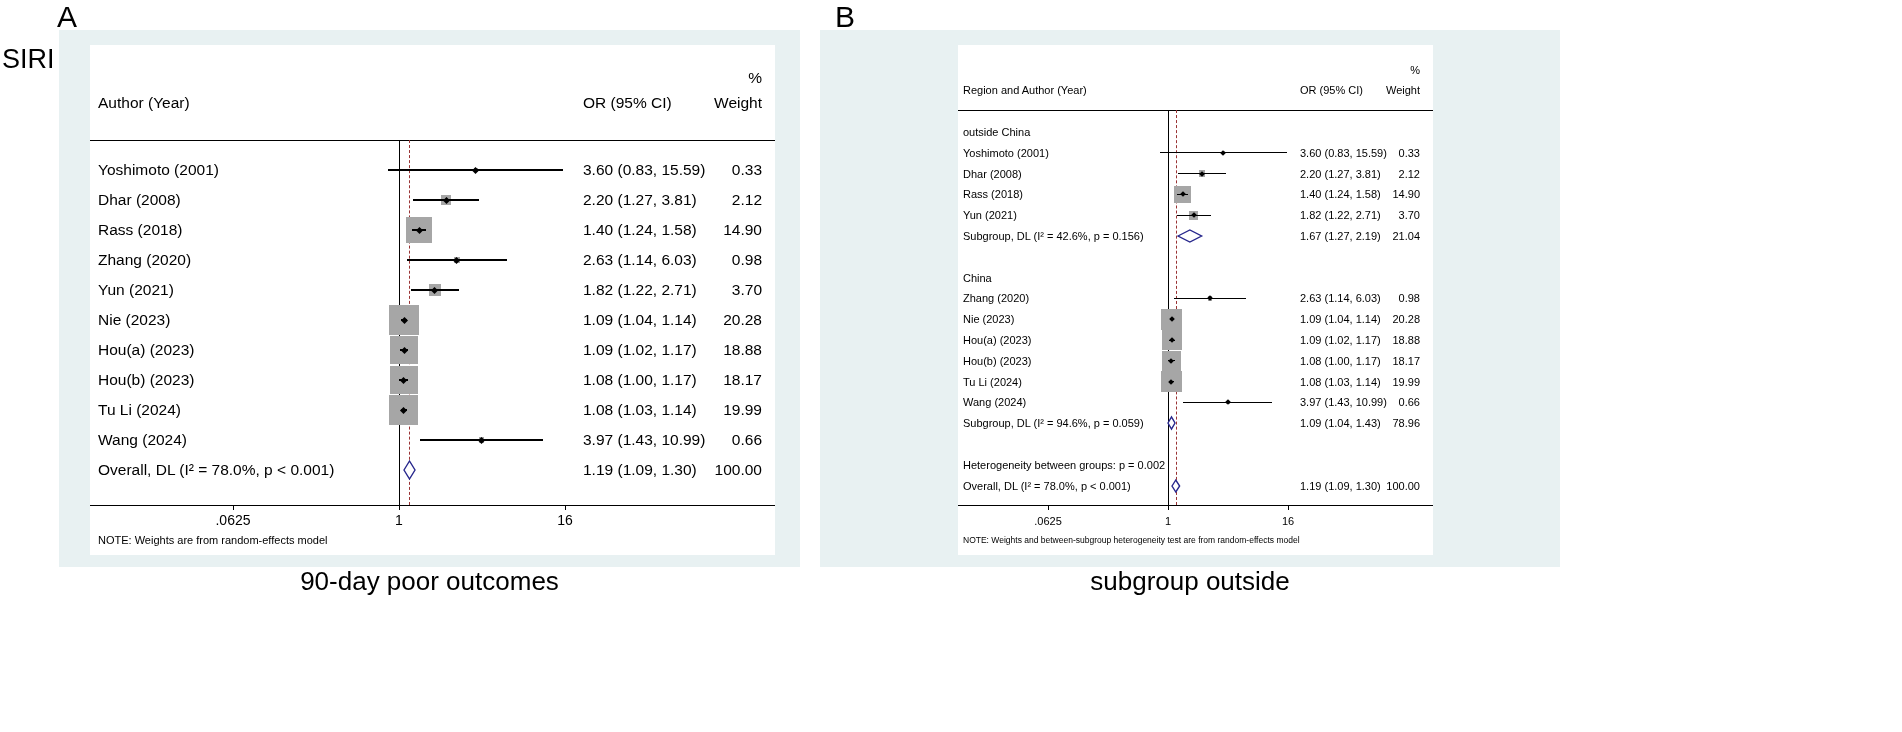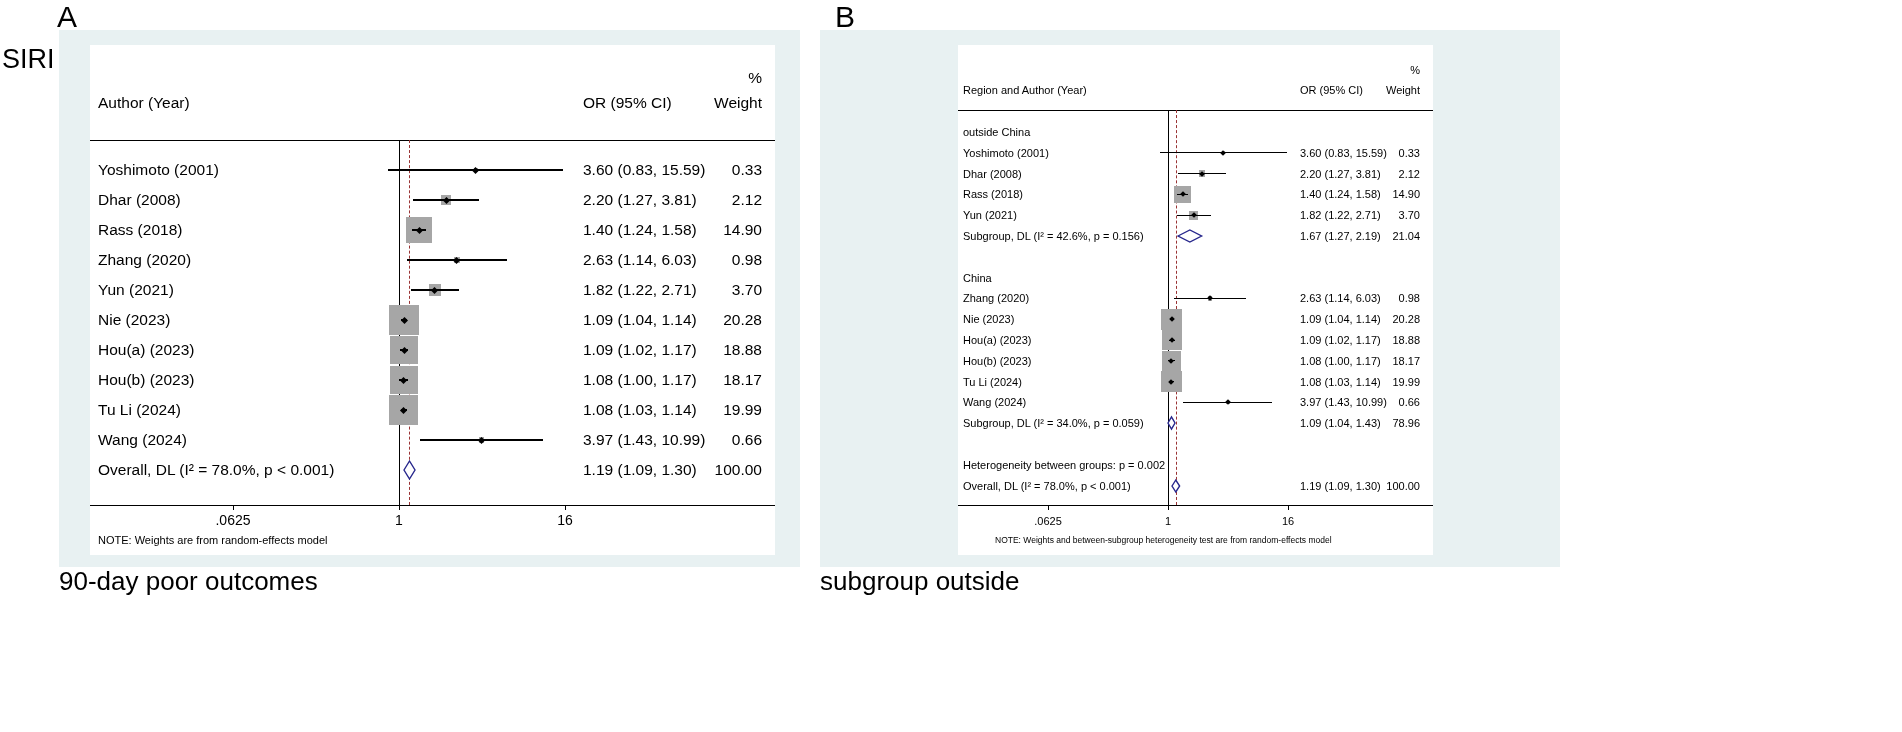--- a/index.html
+++ b/index.html
@@ -16,21 +16,21 @@
   .panel-letter { position: absolute; top: 2px; font-size: 30px; line-height: 1; }
   .letter-a { left: 57px; }
   .letter-b { left: 835px; }
   .panel-bg { position: absolute; top: 30px; height: 537px; }
   .bg-a { left: 59px; width: 741px; }
   .bg-b { left: 820px; width: 740px; }
   .plot-box { position: absolute; background: #fff; }
   .box-a { left: 31px; top: 15px; width: 685px; height: 510px; }
   .box-b { left: 138px; top: 15px; width: 475px; height: 510px; }
   .plot-box > div { line-height: 1.15; }
-  .caption { position: absolute; top: 566px; font-size: 26px; }
+  .caption { position: absolute; top: 566px; text-align: center; font-size: 26px; }
   .caption-a { left: 59px; width: 741px; }
   .caption-b { left: 820px; width: 740px; }
 </style>
 </head>
 <body>
 
 <div class="figure">
 
   <div class="row-label">SIRI</div>
 
@@ -132,21 +132,21 @@
         <div style="position: absolute; left: 0px; right: 0px; top: 65px; height: 1px; background: rgb(0, 0, 0);"></div>
         <div style="position: absolute; left: 210px; top: 65px; width: 1px; height: 395px; background: rgb(0, 0, 0); z-index: 1;"></div>
         <div style="position: absolute; left: 217.529px; top: 65px; width: 0px; height: 395px; border-left: 1px dashed rgb(154, 51, 52); z-index: 1;"></div>
         <div style="position: absolute; left: 0px; right: 0px; top: 460px; height: 1px; background: rgb(0, 0, 0);"></div>
         <div style="position: absolute; left: 90px; top: 460px; width: 1px; height: 5px; background: rgb(0, 0, 0);"></div>
         <div style="position: absolute; left: 50px; width: 80px; top: 476px; text-align: center; font-size: 11px; transform: translateY(-50%);">.0625</div>
         <div style="position: absolute; left: 210px; top: 460px; width: 1px; height: 5px; background: rgb(0, 0, 0);"></div>
         <div style="position: absolute; left: 170px; width: 80px; top: 476px; text-align: center; font-size: 11px; transform: translateY(-50%);">1</div>
         <div style="position: absolute; left: 330px; top: 460px; width: 1px; height: 5px; background: rgb(0, 0, 0);"></div>
         <div style="position: absolute; left: 290px; width: 80px; top: 476px; text-align: center; font-size: 11px; transform: translateY(-50%);">16</div>
-        <div style="position: absolute; left: 5px; top: 496px; font-size: 8.5px; transform: translateY(-50%); white-space: nowrap; margin-left: 32px;">NOTE: Weights and between-subgroup heterogeneity test are from random-effects model</div>
+        <div style="position: absolute; left: 5px; top: 496px; font-size: 8.5px; transform: translateY(-50%); white-space: nowrap;">NOTE: Weights and between-subgroup heterogeneity test are from random-effects model</div>
         <div style="position: absolute; left: 5px; top: 87px; font-size: 11px; transform: translateY(-50%); white-space: nowrap; z-index: 5;">outside China</div>
         <div style="position: absolute; left: 5px; top: 107.8px; font-size: 11px; transform: translateY(-50%); white-space: nowrap; z-index: 5;">Yoshimoto (2001)</div>
         <div style="position: absolute; left: 342px; top: 107.8px; font-size: 11px; transform: translateY(-50%); white-space: nowrap;">3.60 (0.83, 15.59)</div>
         <div style="position: absolute; left: 342px; width: 120px; top: 107.8px; text-align: right; font-size: 11px; transform: translateY(-50%);">0.33</div>
         <div style="position: absolute; left: 263.94px; top: 106.3px; width: 3px; height: 3px; background: rgb(166, 166, 166); z-index: 2;"></div>
         <div style="position: absolute; left: 201.935px; top: 107.3px; width: 126.941px; height: 1px; background: rgb(0, 0, 0); z-index: 3;"></div>
         <div style="position: absolute; left: 263.44px; top: 105.8px; width: 4px; height: 4px; background: rgb(0, 0, 0); transform: rotate(45deg); z-index: 4;"></div>
         <div style="position: absolute; left: 5px; top: 128.6px; font-size: 11px; transform: translateY(-50%); white-space: nowrap; z-index: 5;">Dhar (2008)</div>
         <div style="position: absolute; left: 342px; top: 128.6px; font-size: 11px; transform: translateY(-50%); white-space: nowrap;">2.20 (1.27, 3.81)</div>
         <div style="position: absolute; left: 342px; width: 120px; top: 128.6px; text-align: right; font-size: 11px; transform: translateY(-50%);">2.12</div>
@@ -201,21 +201,21 @@
         <div style="position: absolute; left: 342px; width: 120px; top: 336.6px; text-align: right; font-size: 11px; transform: translateY(-50%);">19.99</div>
         <div style="position: absolute; left: 203.048px; top: 326.317px; width: 20.5667px; height: 20.5667px; background: rgb(166, 166, 166); z-index: 2;"></div>
         <div style="position: absolute; left: 211.279px; top: 336.1px; width: 4.39168px; height: 1px; background: rgb(0, 0, 0); z-index: 3;"></div>
         <div style="position: absolute; left: 211.331px; top: 334.6px; width: 4px; height: 4px; background: rgb(0, 0, 0); transform: rotate(45deg); z-index: 4;"></div>
         <div style="position: absolute; left: 5px; top: 357.4px; font-size: 11px; transform: translateY(-50%); white-space: nowrap; z-index: 5;">Wang (2024)</div>
         <div style="position: absolute; left: 342px; top: 357.4px; font-size: 11px; transform: translateY(-50%); white-space: nowrap;">3.97 (1.43, 10.99)</div>
         <div style="position: absolute; left: 342px; width: 120px; top: 357.4px; text-align: right; font-size: 11px; transform: translateY(-50%);">0.66</div>
         <div style="position: absolute; left: 267.806px; top: 355.531px; width: 3.73706px; height: 3.73706px; background: rgb(166, 166, 166); z-index: 2;"></div>
         <div style="position: absolute; left: 225.48px; top: 356.9px; width: 88.2631px; height: 1px; background: rgb(0, 0, 0); z-index: 3;"></div>
         <div style="position: absolute; left: 267.674px; top: 355.4px; width: 4px; height: 4px; background: rgb(0, 0, 0); transform: rotate(45deg); z-index: 4;"></div>
-        <div style="position: absolute; left: 5px; top: 378.2px; font-size: 11px; transform: translateY(-50%); white-space: nowrap; z-index: 5;">Subgroup, DL (I² = 34.0%, p = 0.059)</div>
+        <div style="position: absolute; left: 5px; top: 378.2px; font-size: 11px; transform: translateY(-50%); white-space: nowrap; z-index: 5;">Subgroup, DL (I² = 94.6%, p = 0.059)</div>
         <div style="position: absolute; left: 342px; top: 378.2px; font-size: 11px; transform: translateY(-50%); white-space: nowrap;">1.09 (1.04, 1.43)</div>
         <div style="position: absolute; left: 342px; width: 120px; top: 378.2px; text-align: right; font-size: 11px; transform: translateY(-50%);">78.96</div>
         <svg width="11" height="16" style="position: absolute; left: 208.23px; top: 370.2px; z-index: 4; overflow: visible;">
           <polygon points="2,8 5.5,2 9,8 5.5,14" fill="#ffffff" stroke="#26268c" stroke-width="1.4"></polygon>
         </svg>
         <div style="position: absolute; left: 5px; top: 419.8px; font-size: 11px; transform: translateY(-50%); white-space: nowrap; z-index: 5;">Heterogeneity between groups: p = 0.002</div>
         <div style="position: absolute; left: 5px; top: 440.6px; font-size: 11px; transform: translateY(-50%); white-space: nowrap; z-index: 5;">Overall, DL (I² = 78.0%, p &lt; 0.001)</div>
         <div style="position: absolute; left: 342px; top: 440.6px; font-size: 11px; transform: translateY(-50%); white-space: nowrap;">1.19 (1.09, 1.30)</div>
         <div style="position: absolute; left: 342px; width: 120px; top: 440.6px; text-align: right; font-size: 11px; transform: translateY(-50%);">100.00</div>
         <svg width="11.625504647545853" height="16" style="position: absolute; left: 211.73px; top: 432.6px; z-index: 4; overflow: visible;">

